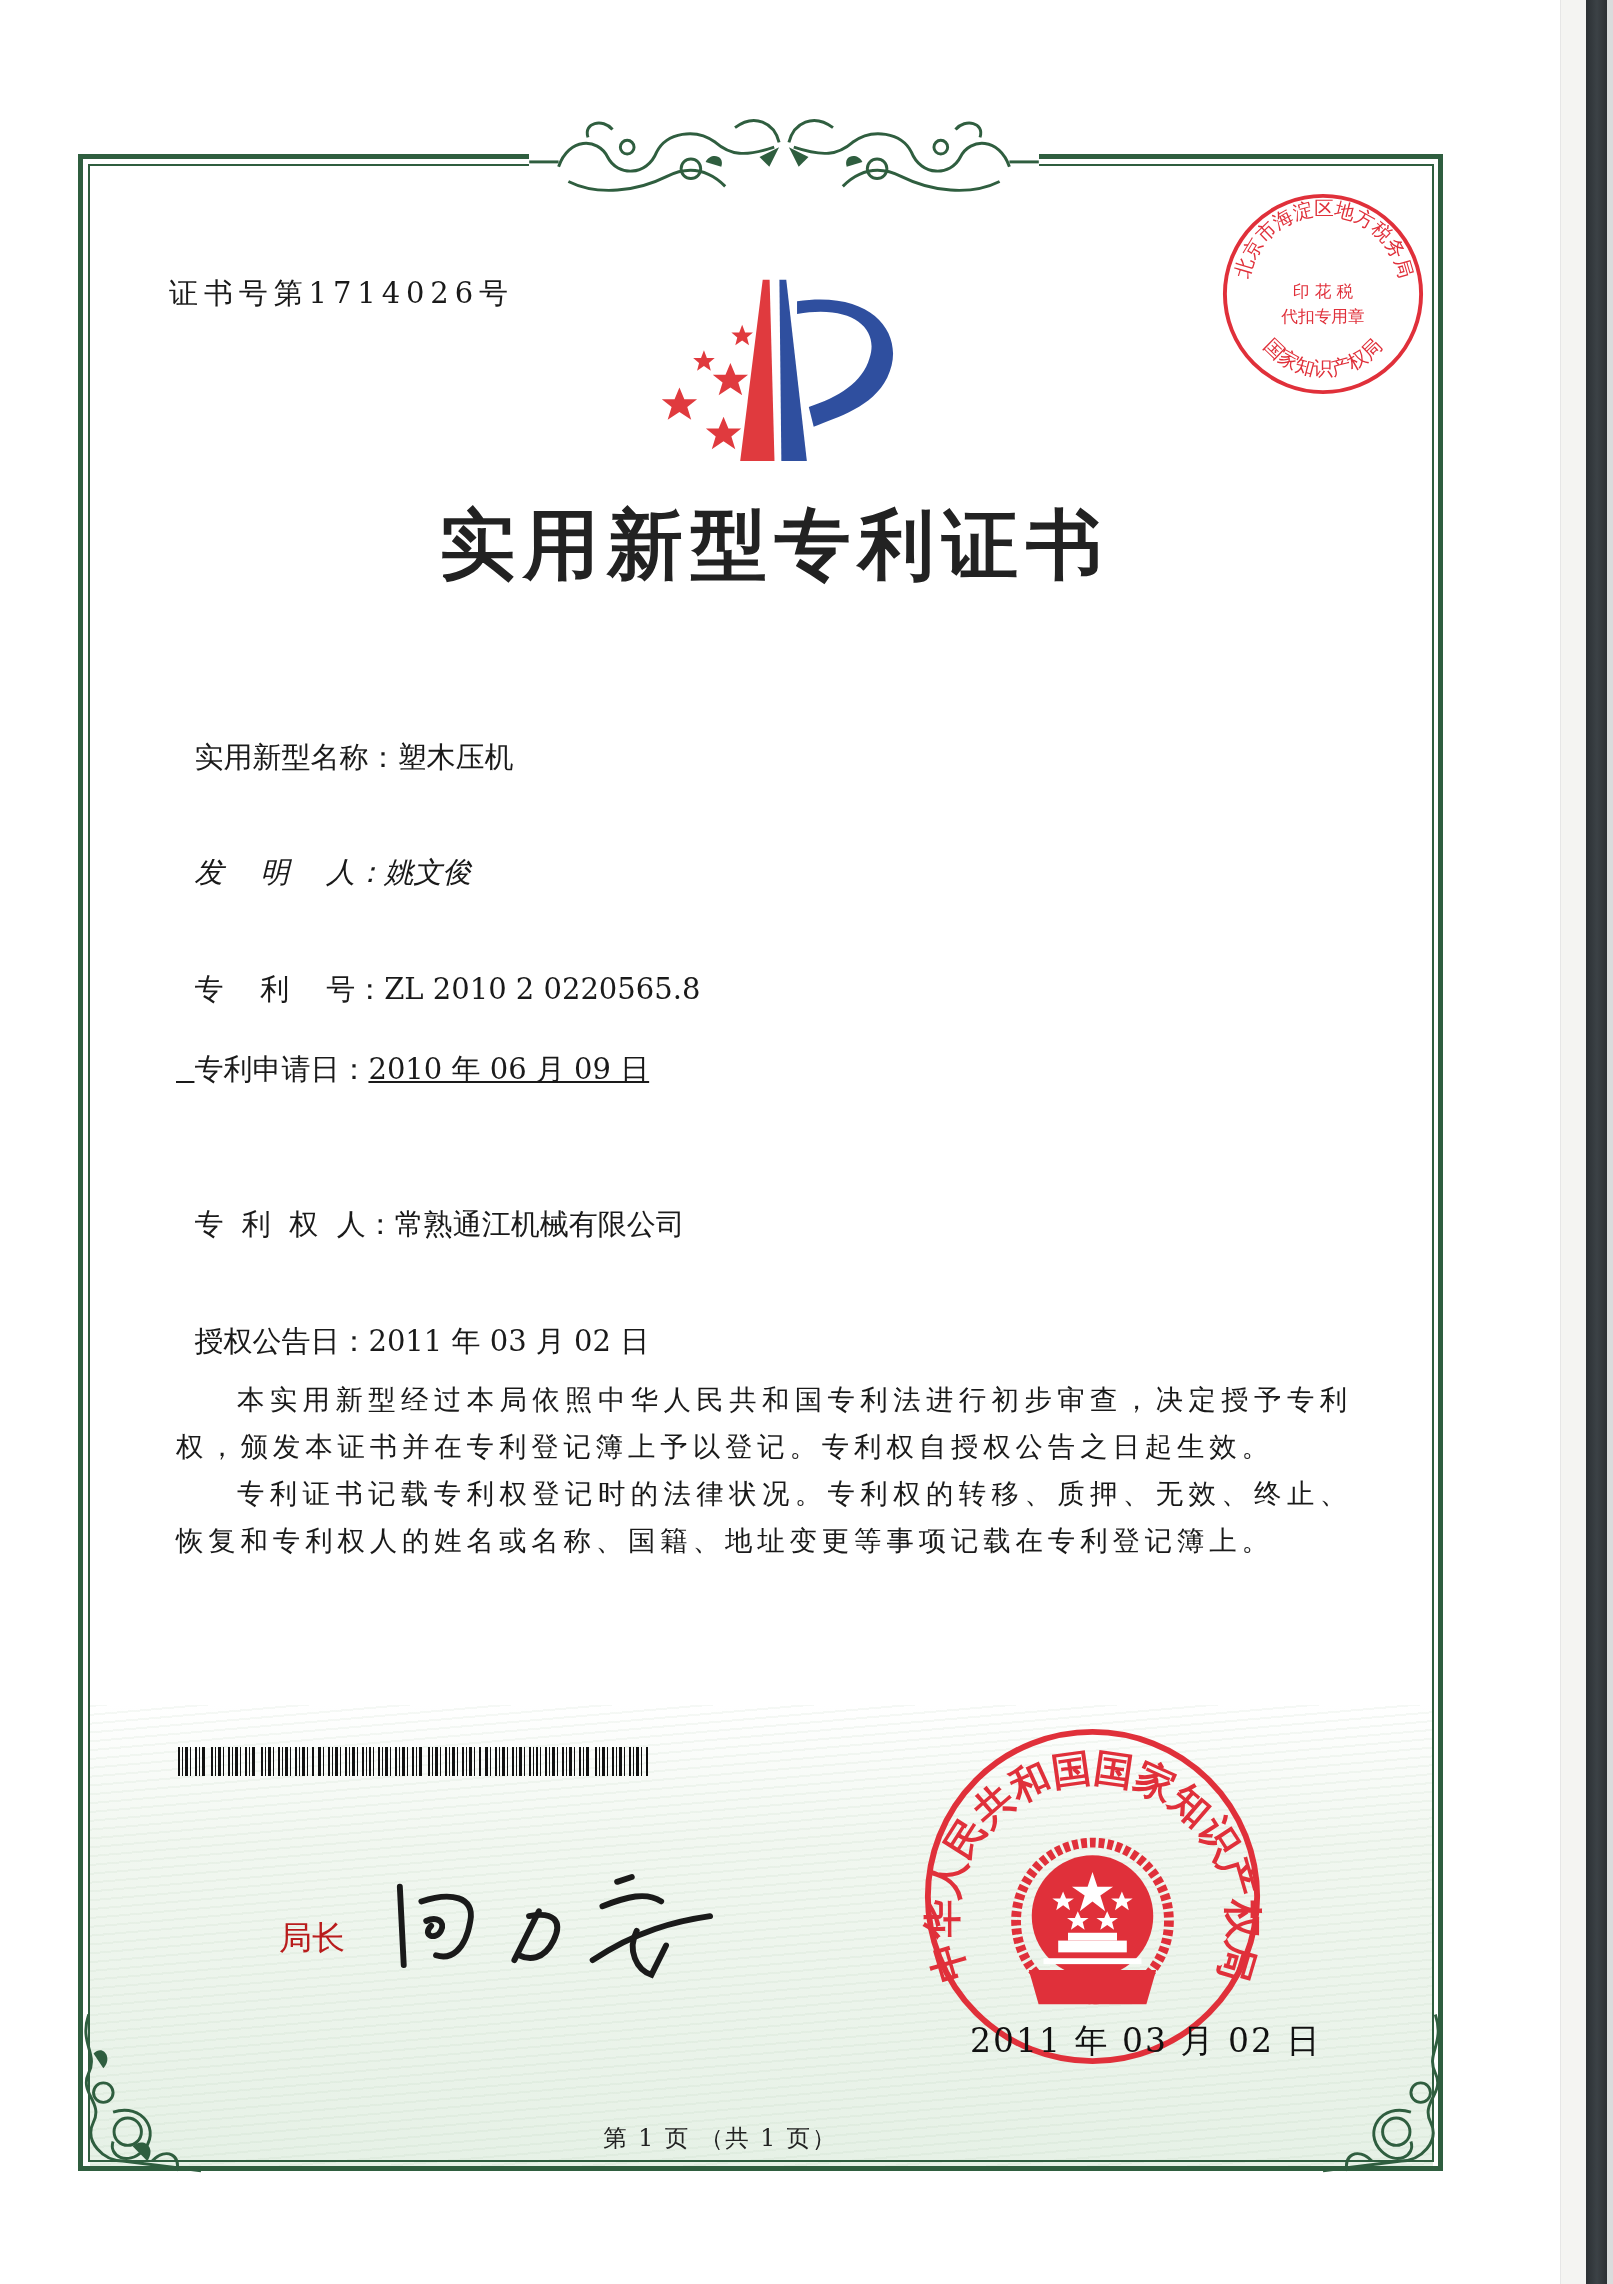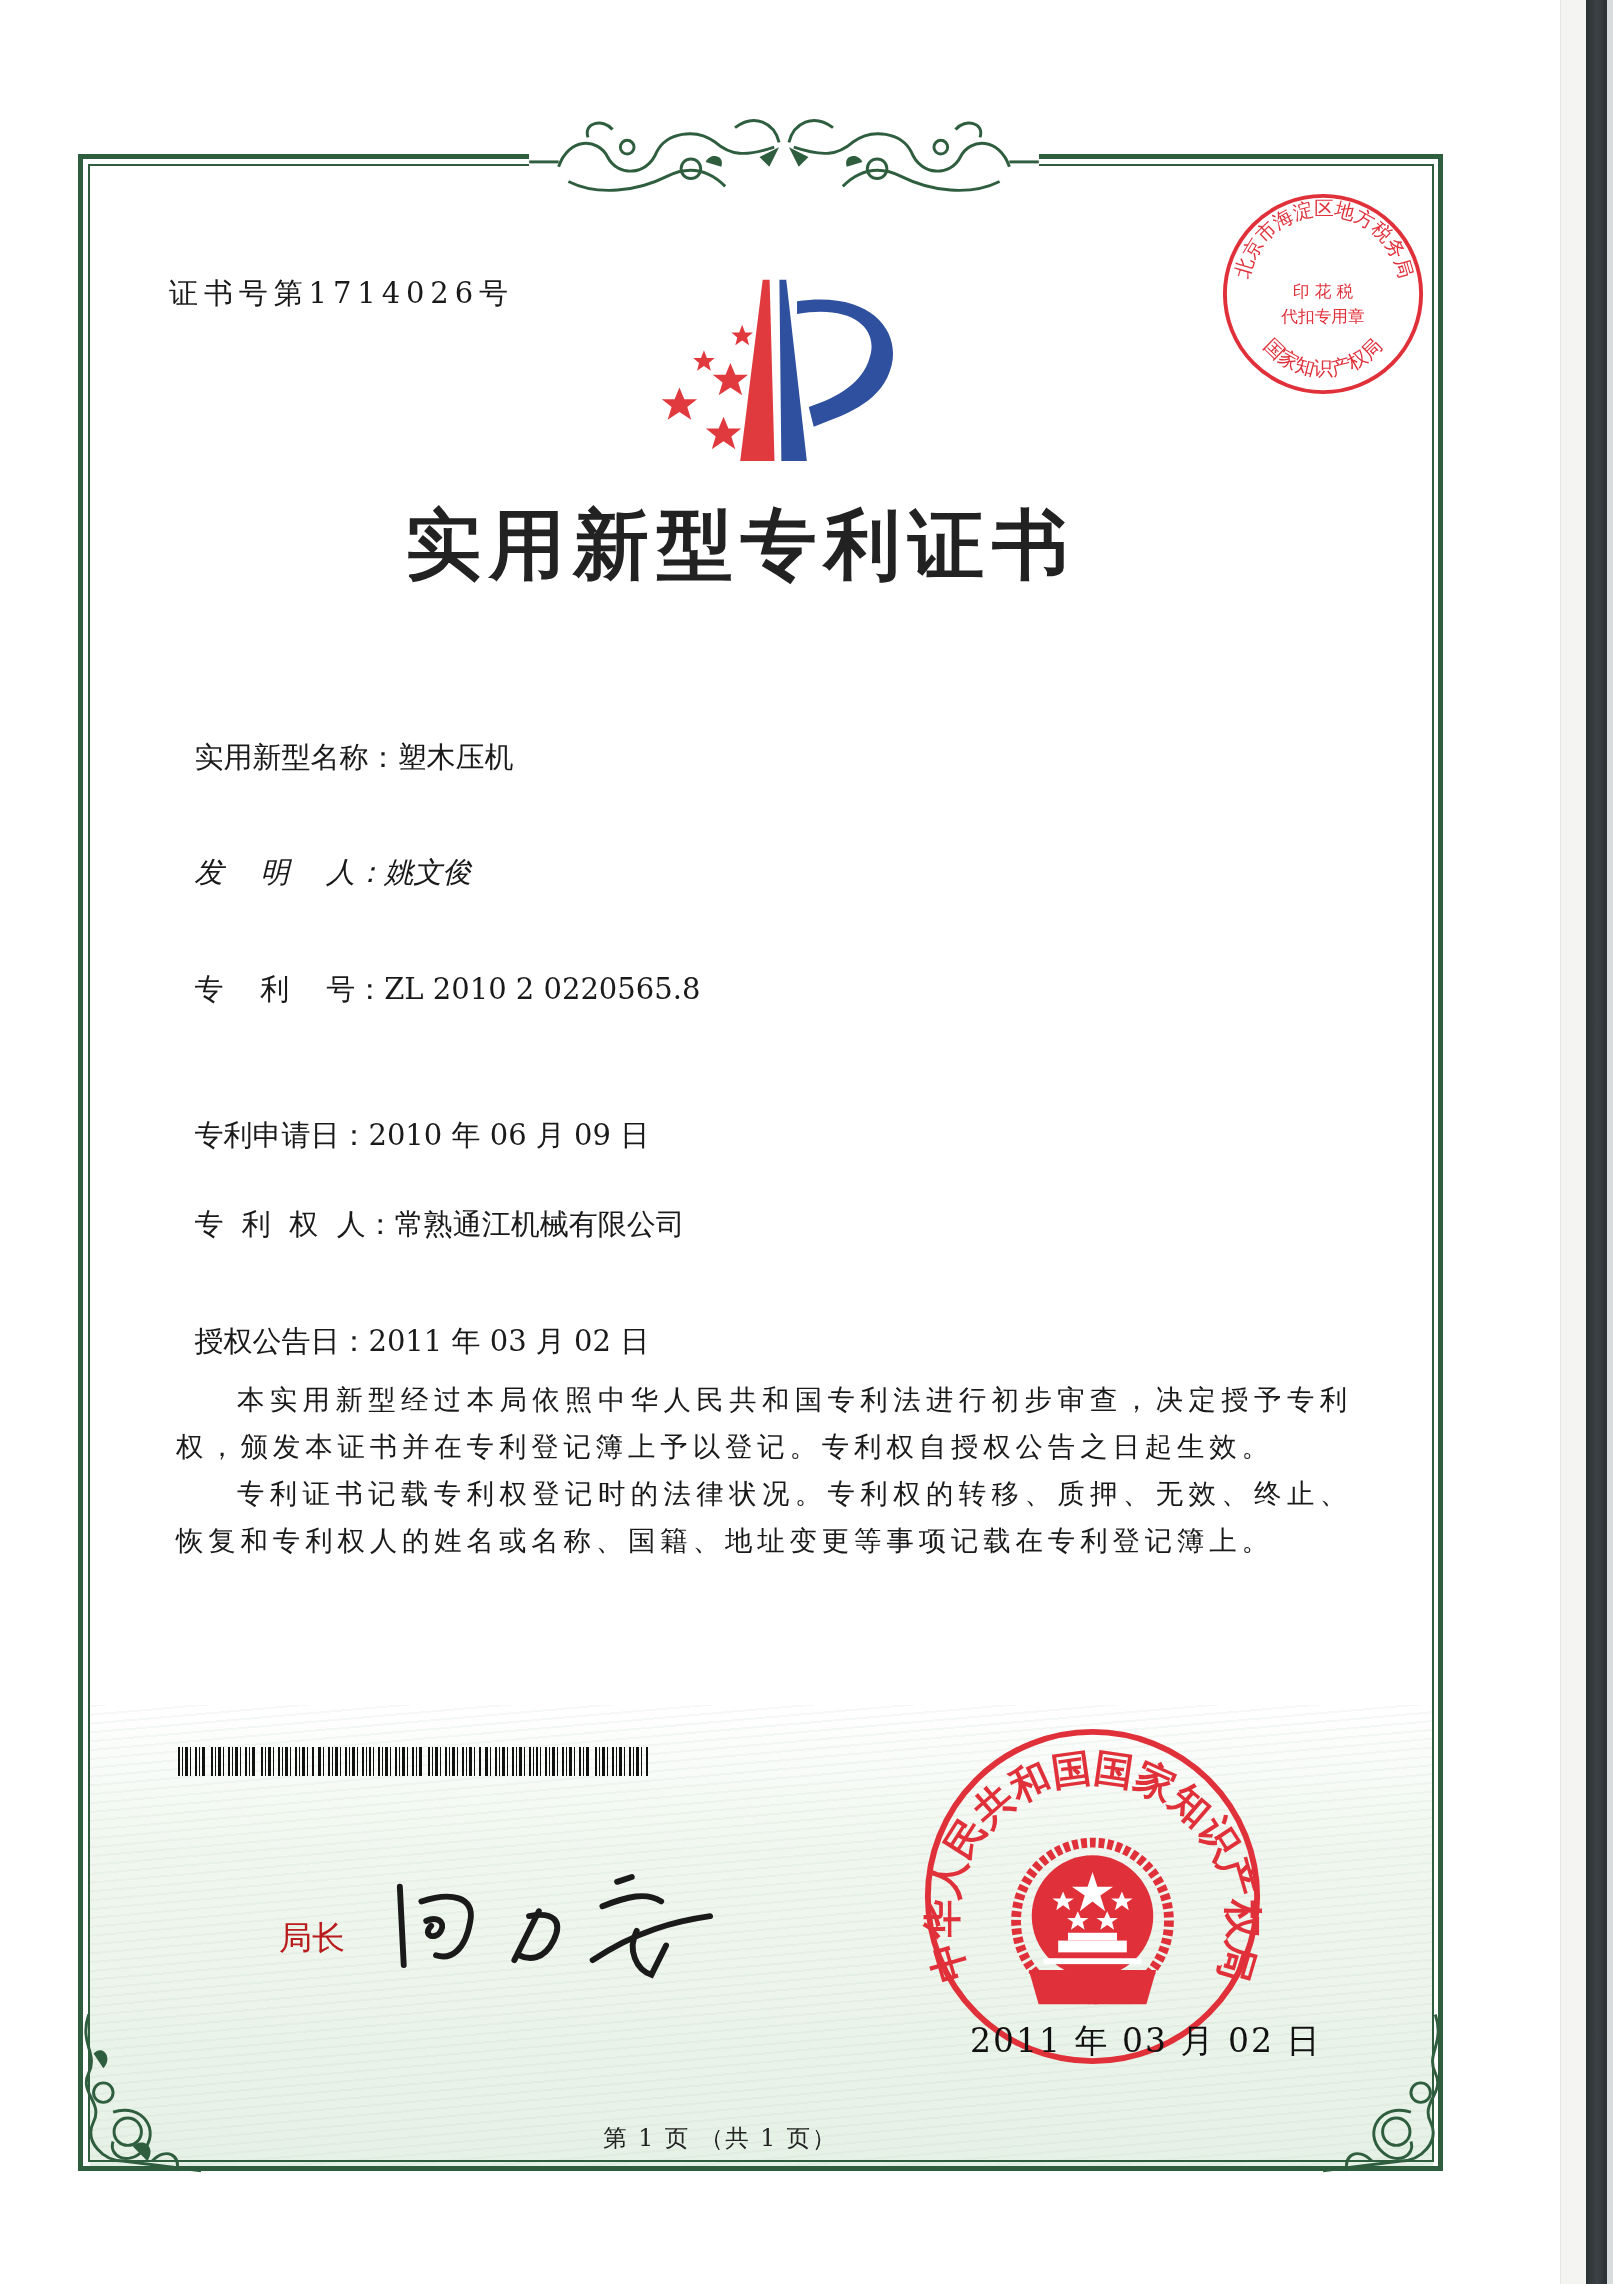--- a/index.html
+++ b/index.html
@@ -8,21 +8,21 @@
   .scan-strip-light { left:1560px; top:0; width:25.5px; height:2285px; background:#f4f4f2; border-left:1px solid #e6e6e6; }
   .scan-strip-dark { left:1586px; top:0; width:21.6px; height:2285px; background:linear-gradient(90deg,#2b3034,#3c4246 50%,#2a2e31); }
   .scan-strip-edge { left:1607px; top:0; width:5.9px; height:2285px; background:#d9dcdc; }
   .green-bg { left:90px; top:1705px; width:1343px; height:461px; background:linear-gradient(180deg, rgba(255,255,255,1) 0%, #f1f7f0 30%, #e6f1e6 100%); }
   .green-bg::before { content:""; position:absolute; inset:0; background:repeating-linear-gradient(175deg, rgba(160,190,160,0.10) 0 2px, transparent 2px 8.8px); }
   .frame-outer { left:78px; top:154px; width:1365px; height:2017px; border:5.9px solid #2f5e3f; box-sizing:border-box; }
   .frame-inner { left:88px; top:164px; width:1346px; height:1998px; border:2px solid #2f5e3f; box-sizing:border-box; }
   .ornament-top { left:529px; top:108px; width:510px; height:98px; background:#ffffff; }
   .corner { width:127px; height:167px; background:transparent; }
   .cert-no { left:145px; top:274px; font-size:29px; letter-spacing:5.9px;margin-left:24px; }
-  .title { left:378px; top:495px; width:725px; font-size:76px; letter-spacing:7.8px; font-weight:bold; color:#222; text-align:center; }
+  .title { left:412px; top:495px; width:725px; font-size:76px; letter-spacing:7.8px; font-weight:bold; color:#222; text-align:center; }
   .field { left:176px; font-size:29px; white-space:pre; }
   .field .lbl { display:inline-block; }
   .para { left:176px; width:1176px; font-size:27.4px; line-height:47px; letter-spacing:4.9px; text-align:justify;margin-top:16px; }
   .para p { margin:0; text-indent:61px; }
   .barcode { left:178px; top:1747px; width:472px; height:29px; background:repeating-linear-gradient(90deg,#111 0 2px,transparent 2px 3.9px,#111 3.9px 4.9px,transparent 4.9px 6.9px,#111 6.9px 9.8px,transparent 9.8px 11.8px,#111 11.8px 12.7px,transparent 12.7px 16.7px); }
   .director { left:279px; top:1916px; font-family:"DejaVu Sans","Liberation Sans",sans-serif; font-size:33px; color:#b91c1c; }
   .signature { left:392px; top:1862px; width:323px; height:118px; }
   .seal-big { left:921px; top:1725px; width:343px; height:343px; }
   .seal-date { left:970px; top:2019px; font-size:33px; color:#111; letter-spacing:2px; }
   .seal-tax { left:1220px; top:191px; width:206px; height:206px; }
@@ -130,21 +130,21 @@
 
 <div class="abs field" style="top:704px;">
   <span class="lbl">实用新型名称：</span><span>塑木压机</span>
 </div>
 <div class="abs field" style="top:819px;font-style:italic;">
   <span class="lbl">发    明    人：</span><span>姚文俊</span>
 </div>
 <div class="abs field" style="top:936px;">
   <span class="lbl">专    利    号：</span><span>ZL 2010 2 0220565.8</span>
 </div>
-<div class="abs field" style="top:1082px;">
+<div class="abs field" style="top:1016px;text-decoration:underline;">
   <span class="lbl">专利申请日：</span><span>2010 年 06 月 09 日</span>
 </div>
 <div class="abs field" style="top:1171px;">
   <span class="lbl">专  利  权  人：</span><span>常熟通江机械有限公司</span>
 </div>
 <div class="abs field" style="top:1288px;">
   <span class="lbl">授权公告日：</span><span>2011 年 03 月 02 日</span>
 </div>
 
 <div class="abs para" style="top:1360px;">

